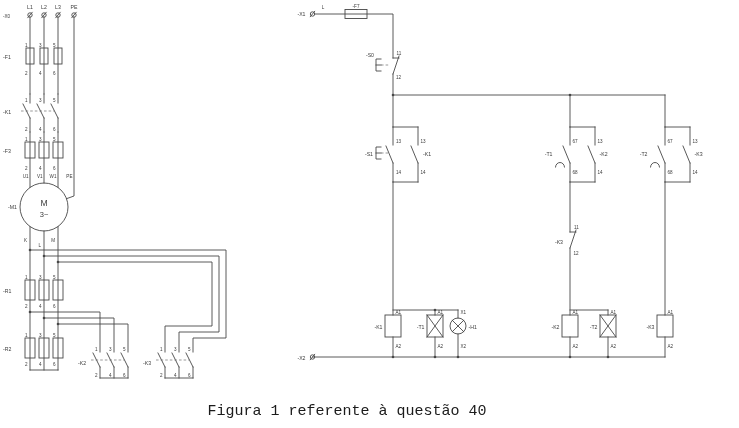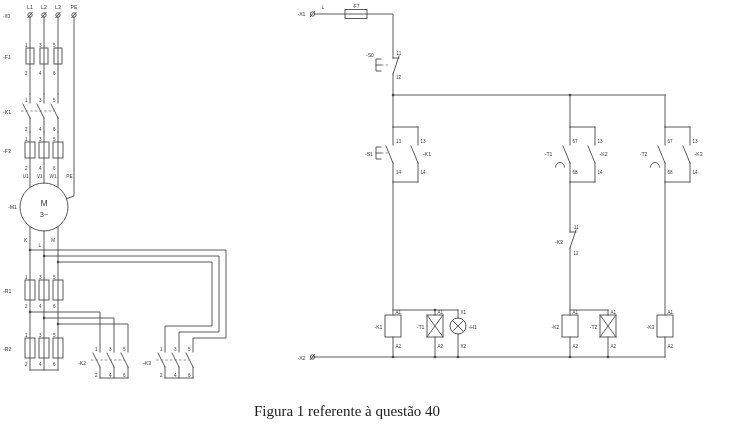--- a/index.html
+++ b/index.html
@@ -9,21 +9,21 @@
   .box{stroke:#474747;stroke-width:0.9;fill:none;}
   .dash{stroke:#6f6f6f;stroke-width:0.7;fill:none;stroke-dasharray:2.6 2;}
   .dot{fill:#474747;stroke:none;}
   .t45{font-size:4.6px;}
   .t5{font-size:5.2px;}
   .t7{font-size:7.5px;}
   .t8{font-size:8.5px;}
   .mid{text-anchor:middle;}
   .end{text-anchor:end;}
   #caption{position:absolute;left:0;top:403px;width:694px;text-align:center;
-           font-family:Liberation Serif, serif;font-size:15px;color:#1b1b1b;}
+           font-family:Liberation Mono, monospace;font-size:15px;color:#1b1b1b;}
 </style>
 </head>
 <body>
 
 <div id="page">
 <svg width="739" height="428" viewBox="0 0 739 428">
 
   <g>
 
     <g>

